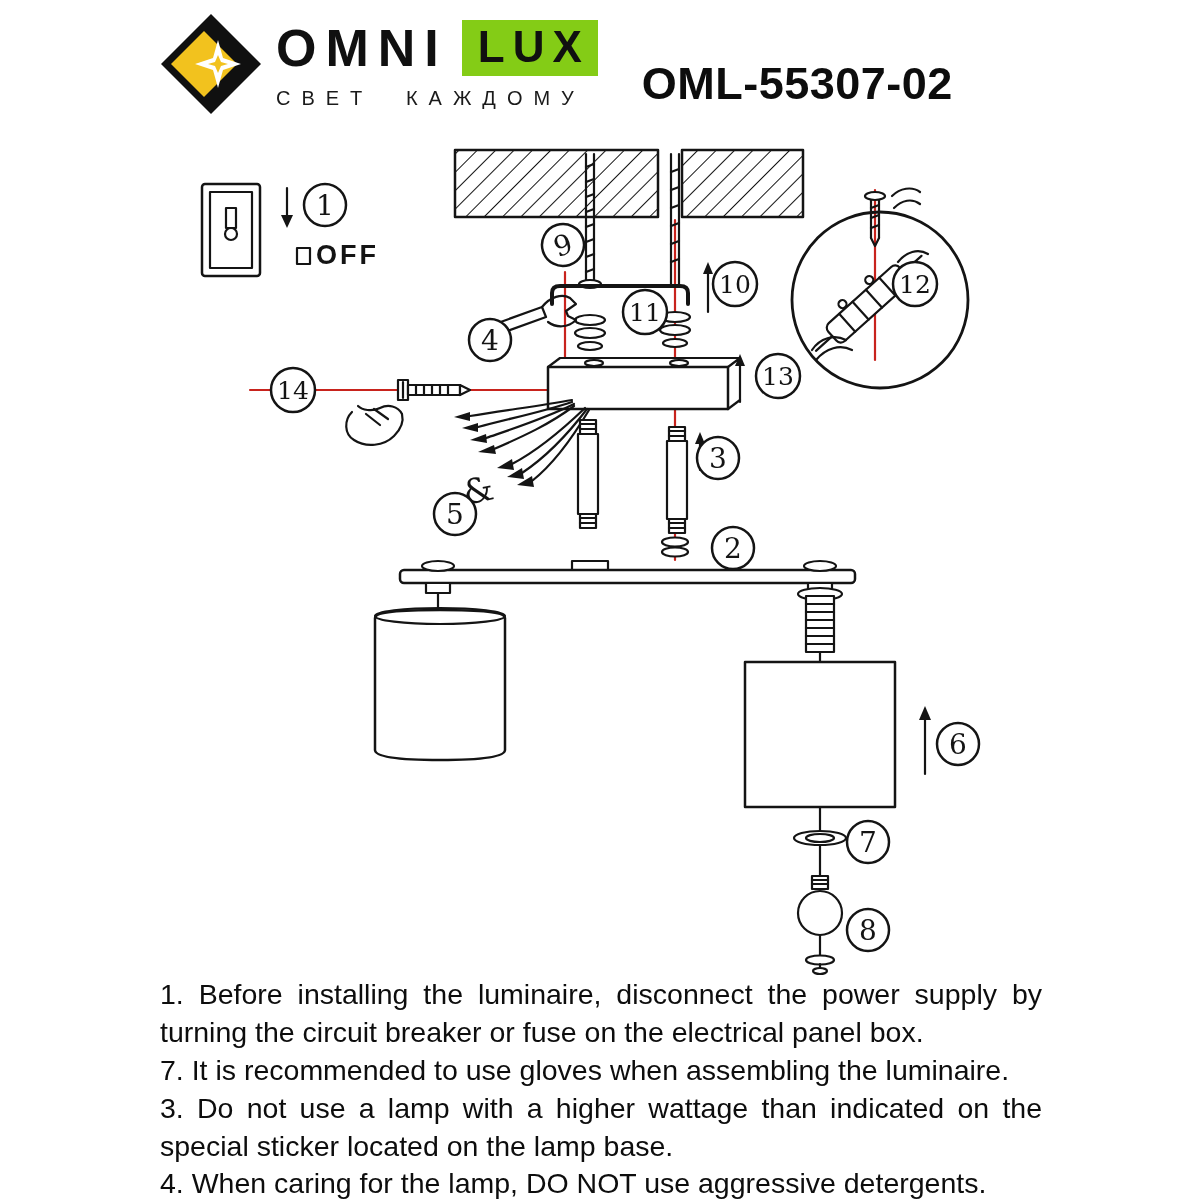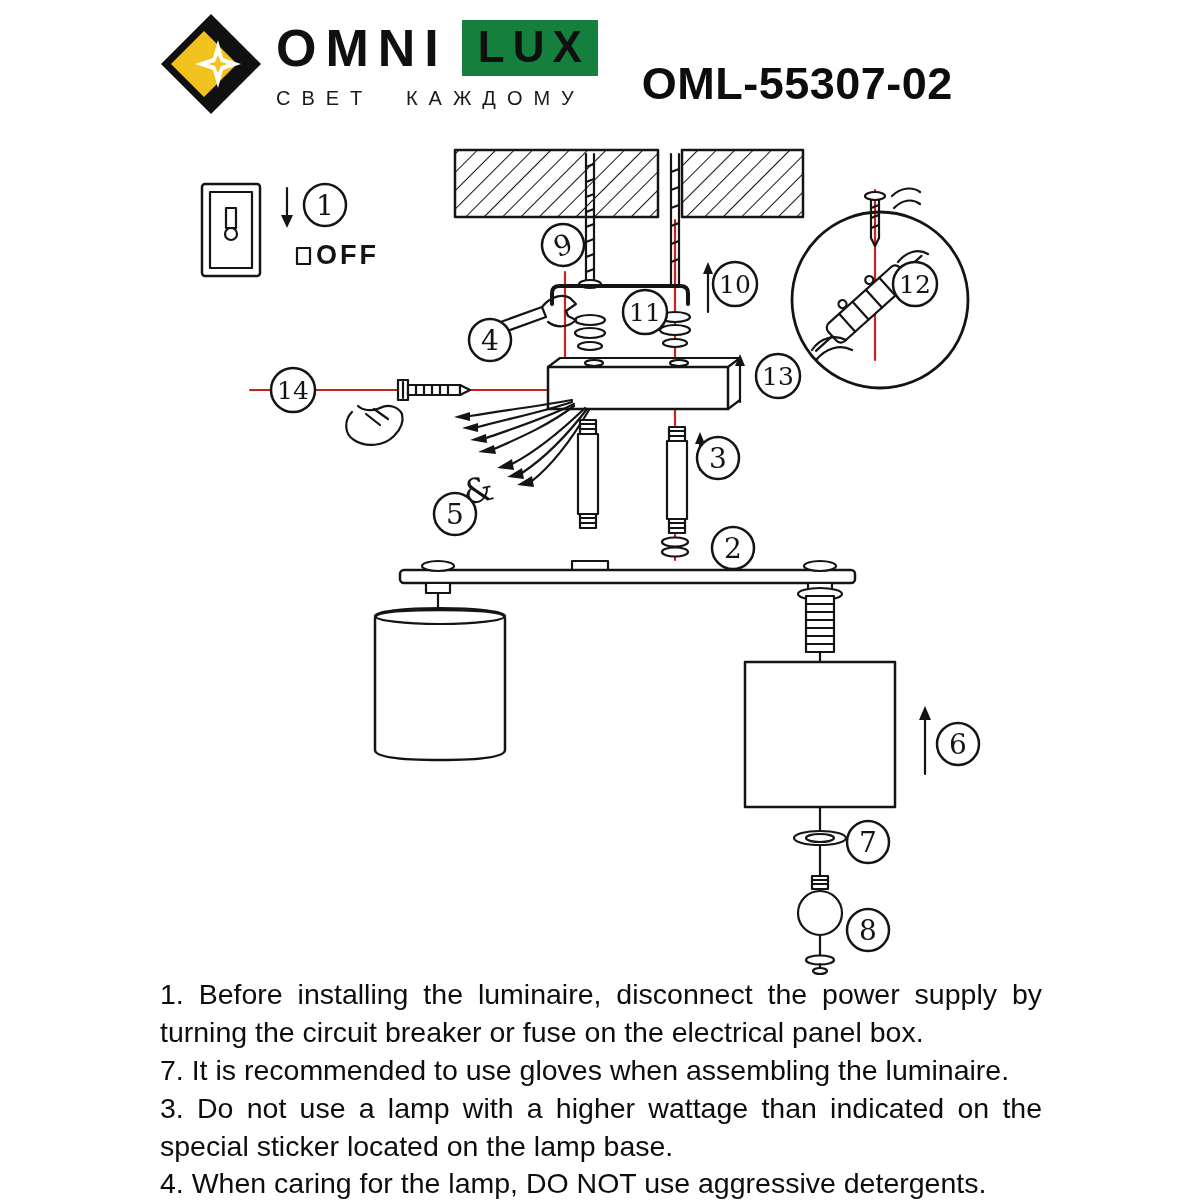--- a/index.html
+++ b/index.html
@@ -8,21 +8,21 @@
   .page { position: relative; width: 1200px; height: 1200px; background: #fff; overflow: hidden; }
 
   
   .hdr { position: absolute; top: 10px; left: 0; width: 1200px; height: 108px;
          display: flex; align-items: center; }
   .logo { display: flex; align-items: center; margin-left: 158px; }
   .logo-mark { width: 106px; height: 106px; flex: 0 0 auto; }
   .logo-text { margin-left: 12px; }
   .brand-row { display: flex; align-items: center; gap: 14px; }
   .brand-omni { font-size: 52px; font-weight: bold; letter-spacing: 9px; color: #101010; }
-  .lux-box { background: #15803d; color: #101010; font-size: 44px; font-weight: bold;
+  .lux-box { background: #84cc16; color: #101010; font-size: 44px; font-weight: bold;
              letter-spacing: 8px; padding: 2px 8px 4px 16px; }
   .tagline { font-size: 20px; font-weight: normal; letter-spacing: 11px; word-spacing: 16px;
              margin-top: 9px; color: #1a1a1a; white-space: nowrap; }
   .model { font-size: 45px; font-weight: bold; margin-left: 44px; letter-spacing: 0.5px;
            color: #0d0d0d; white-space: nowrap; margin-top: 40px; }
 
   
   .diagram { position: absolute; top: 112px; left: 0; width: 1200px; height: 866px; }
   .diagram svg { display: block; width: 1200px; height: 866px; }
 

